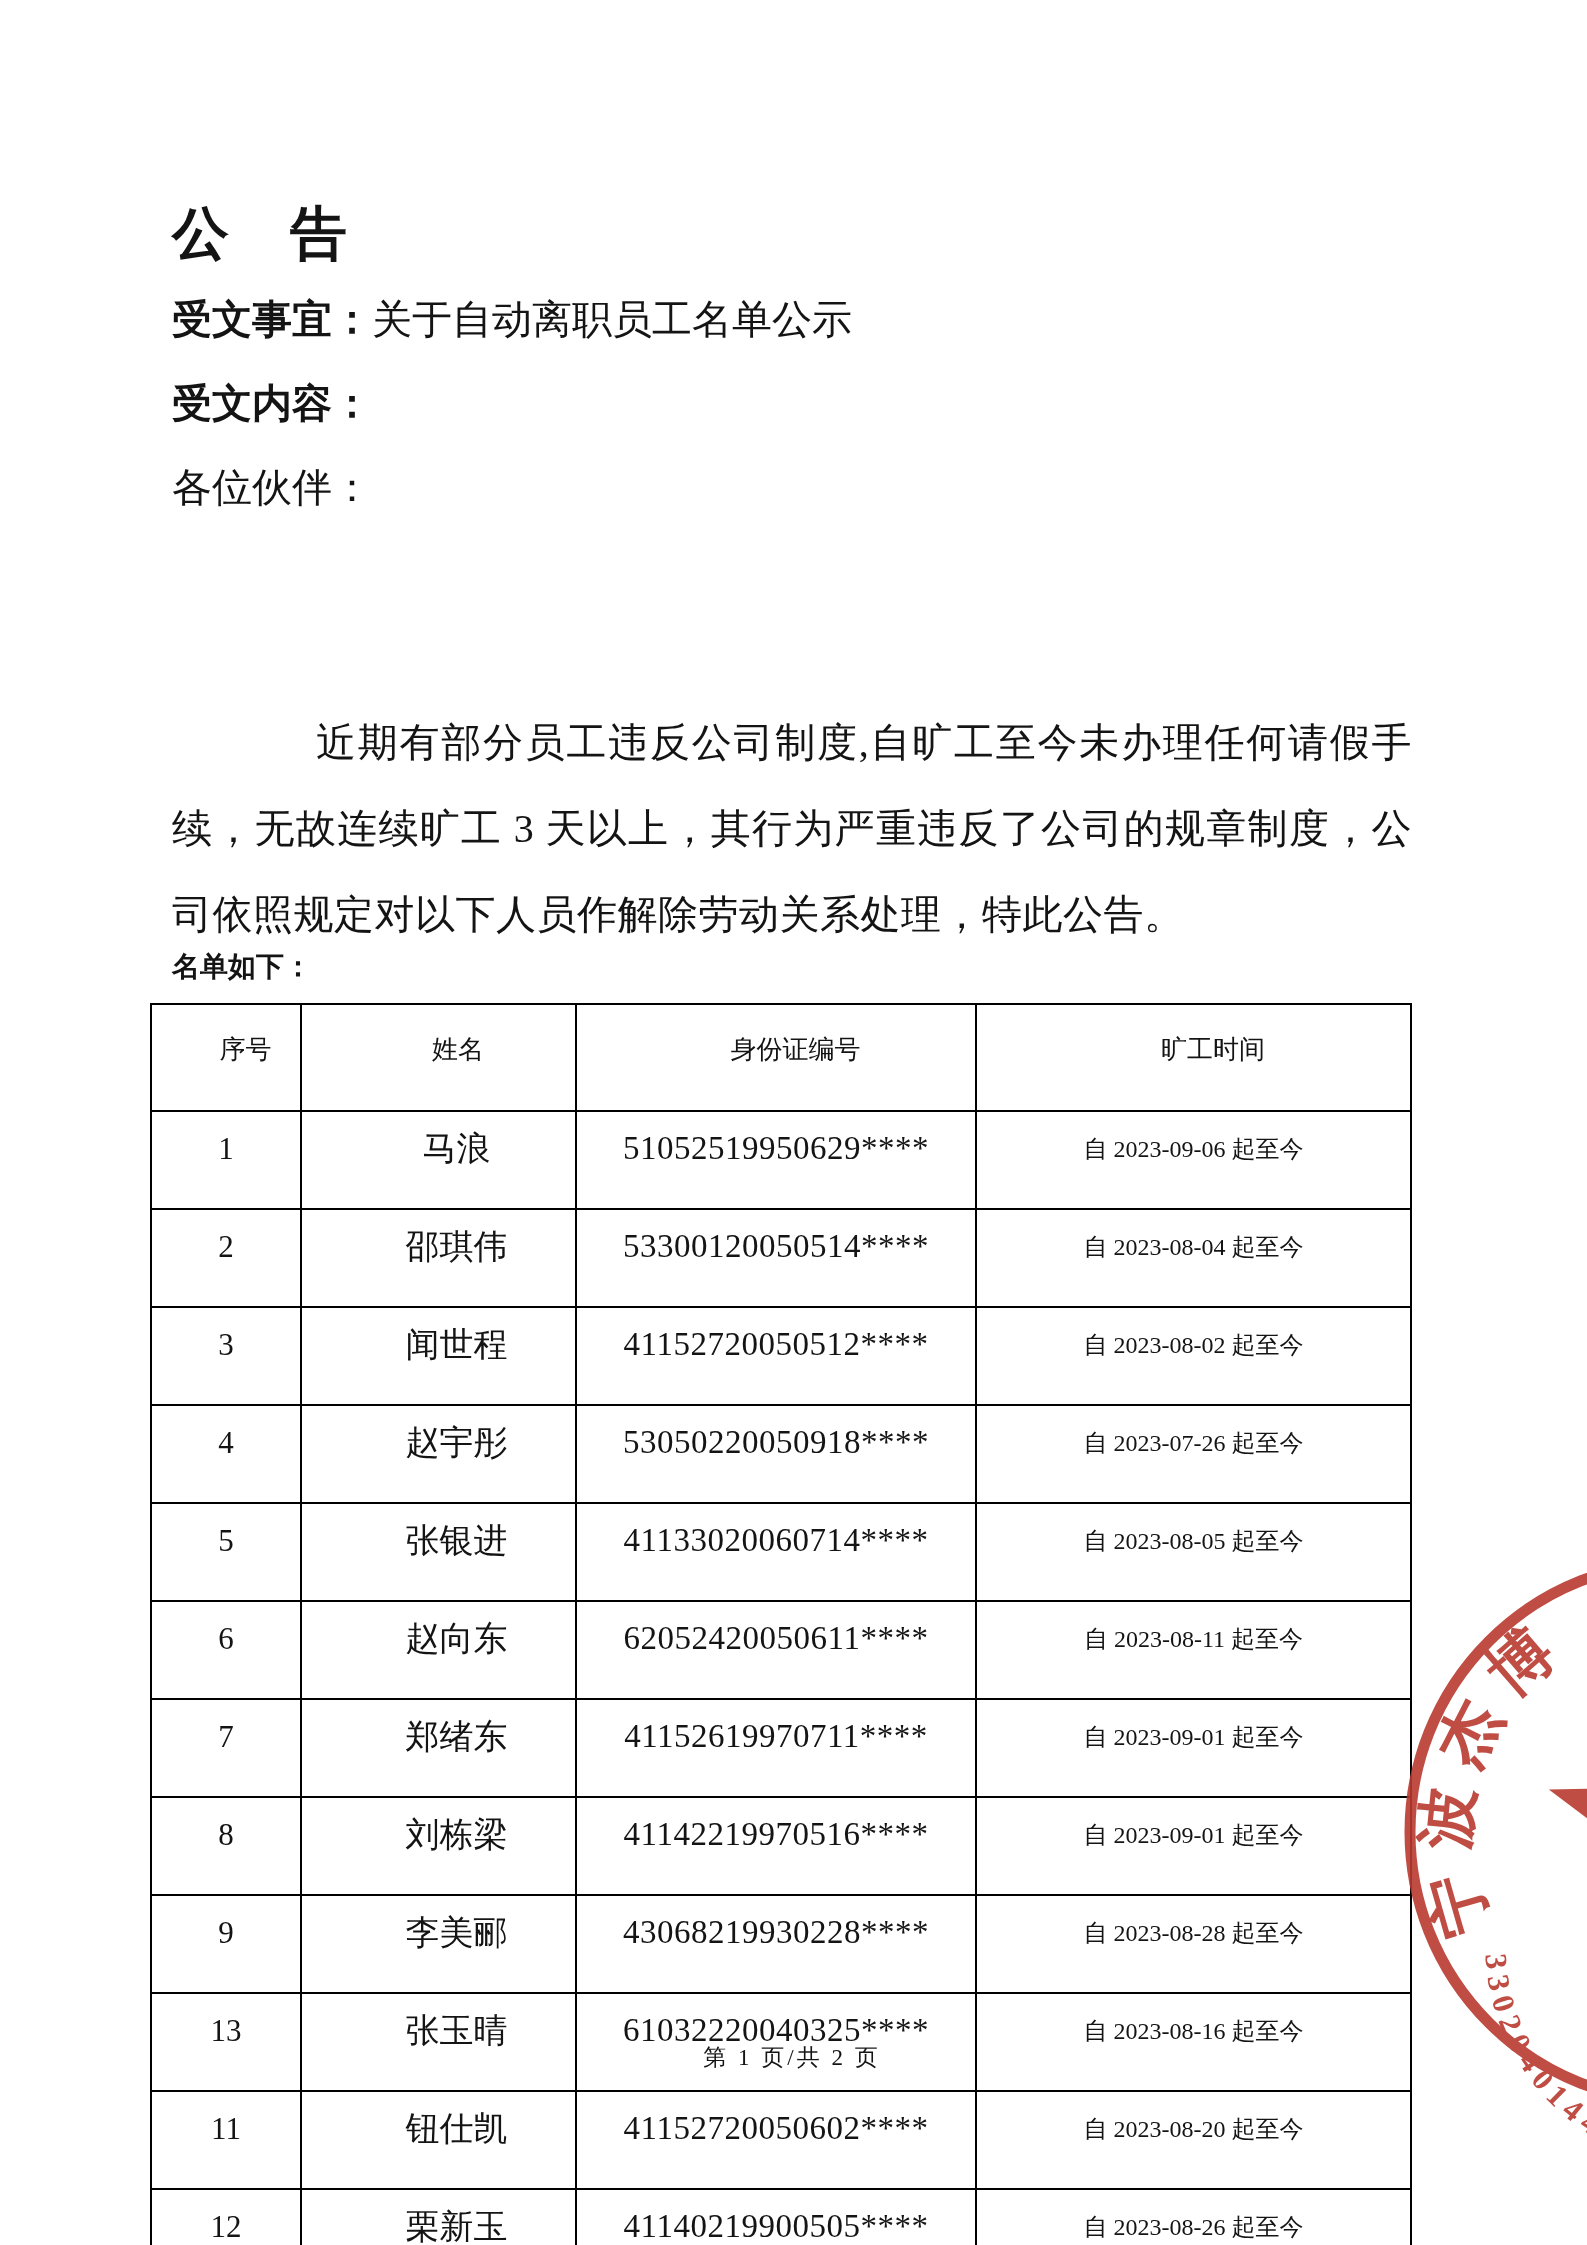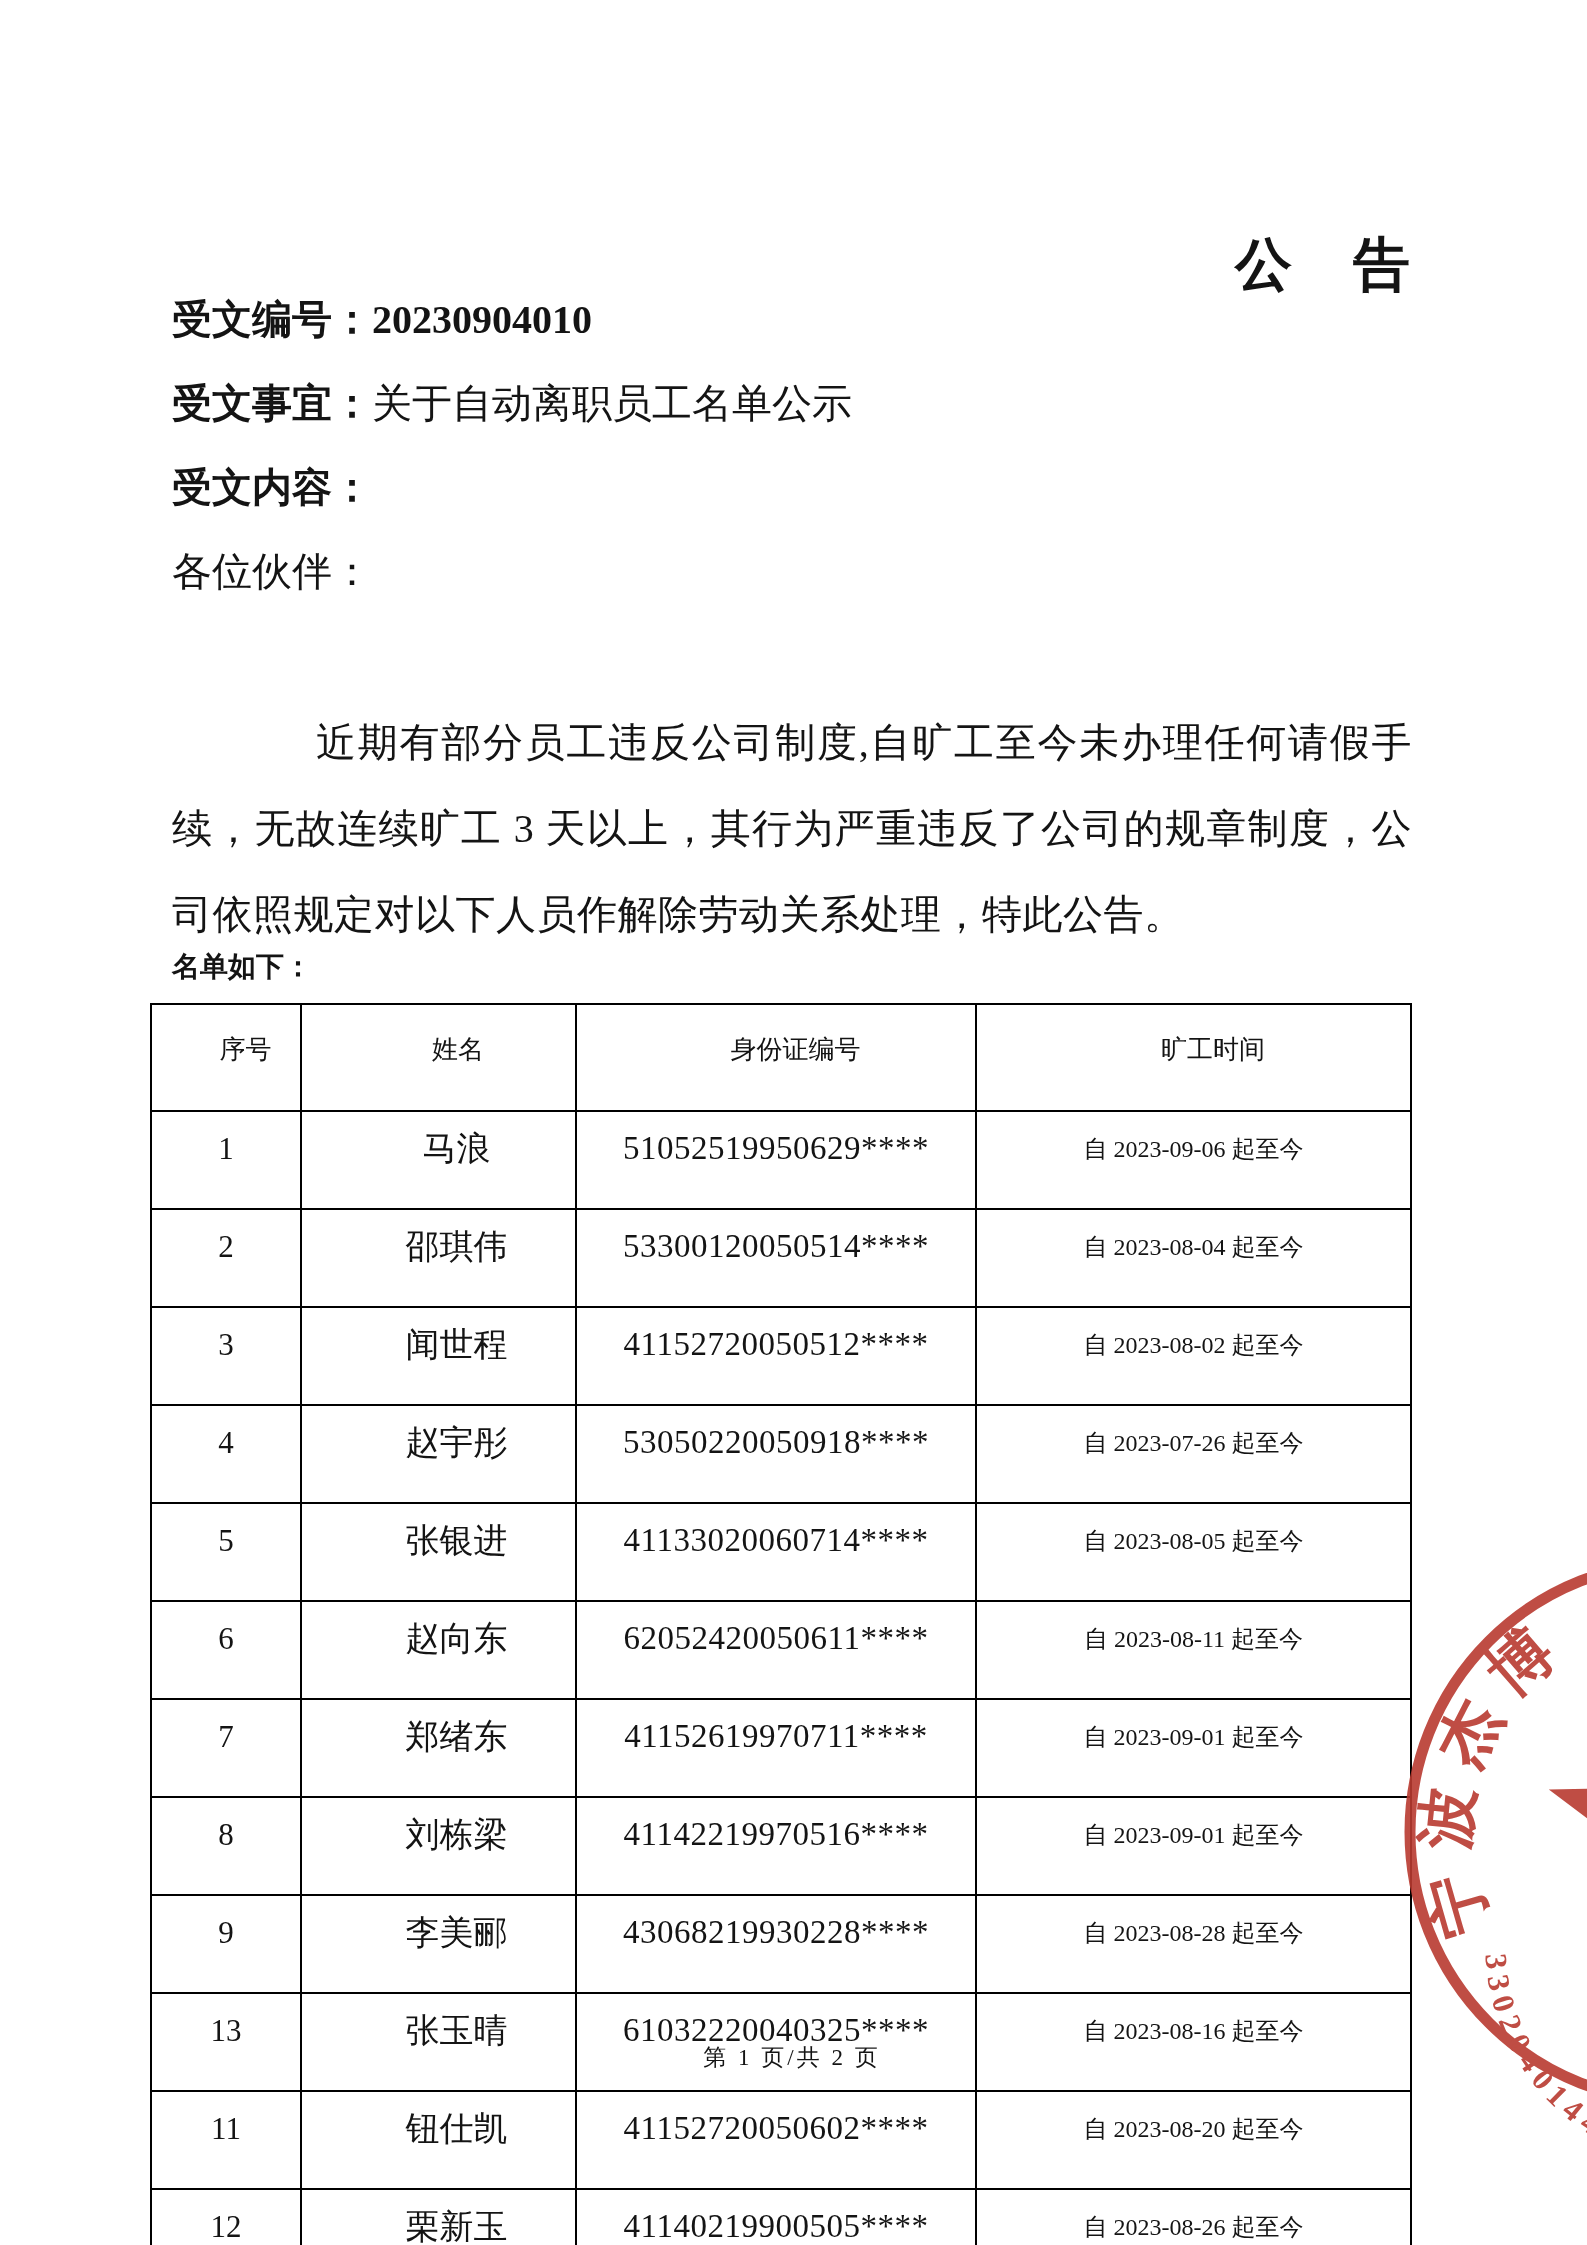--- a/index.html
+++ b/index.html
@@ -3,21 +3,21 @@
 <meta charset="utf-8">
 <style>
   html,body{margin:0;padding:0;background:#fff;}
   .page{
     position:relative; width:1587px; height:2245px; overflow:hidden;
     background:#ffffff; color:#141414;
     font-family:"Liberation Serif","DejaVu Serif",serif;
   }
   .doc-title{
     position:absolute; top:196px; left:172px; width:1240px;
-    text-align:right; font-size:57px; font-weight:bold; letter-spacing:2px;margin-top:31px;
+    text-align:left; font-size:57px; font-weight:bold; letter-spacing:2px;
   }
   .meta-block{ position:absolute; top:278px; left:172px; width:1240px; }
   .meta-line{ height:84px; line-height:84px; font-size:40px; white-space:nowrap; }
   .meta-label{ font-weight:bold; }
   .meta-value{ font-weight:normal; }
   .meta-line.v-bold .meta-value{ font-weight:bold; }
   .body-paragraph{
     position:absolute; top:700px; left:172px; width:1240px;
     font-size:40px; line-height:86px; text-align:justify; text-indent:144px;
     letter-spacing:0.5px;
@@ -51,23 +51,20 @@
   .stamp text{ font-family:"Liberation Serif","DejaVu Serif",serif; font-weight:bold; }
 </style>
 </head>
 <body>
 
 <div class="page">
 
   <div class="doc-title">公　告</div>
 
   <div class="meta-block">
-    <div class="meta-line v-bold">
-      <span class="meta-label">受文编号：</span><span class="meta-value">20230904010</span>
-    </div>
     <div class="meta-line">
       <span class="meta-label">受文事宜：</span><span class="meta-value">关于自动离职员工名单公示</span>
     </div>
     <div class="meta-line">
       <span class="meta-label">受文内容：</span><span class="meta-value"></span>
     </div>
     <div class="meta-line">各位伙伴：</div>
   </div>
 
   <div class="body-paragraph">近期有部分员工违反公司制度,自旷工至今未办理任何请假手续，无故连续旷工 3 天以上，其行为严重违反了公司的规章制度，公司依照规定对以下人员作解除劳动关系处理，特此公告。</div>

